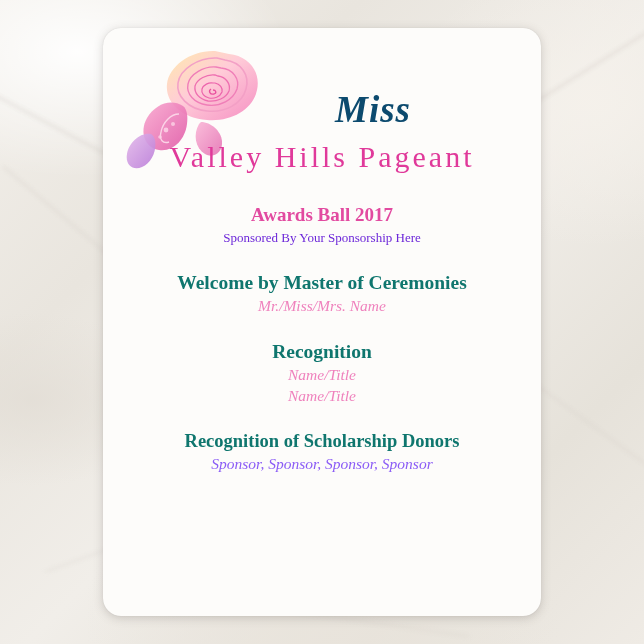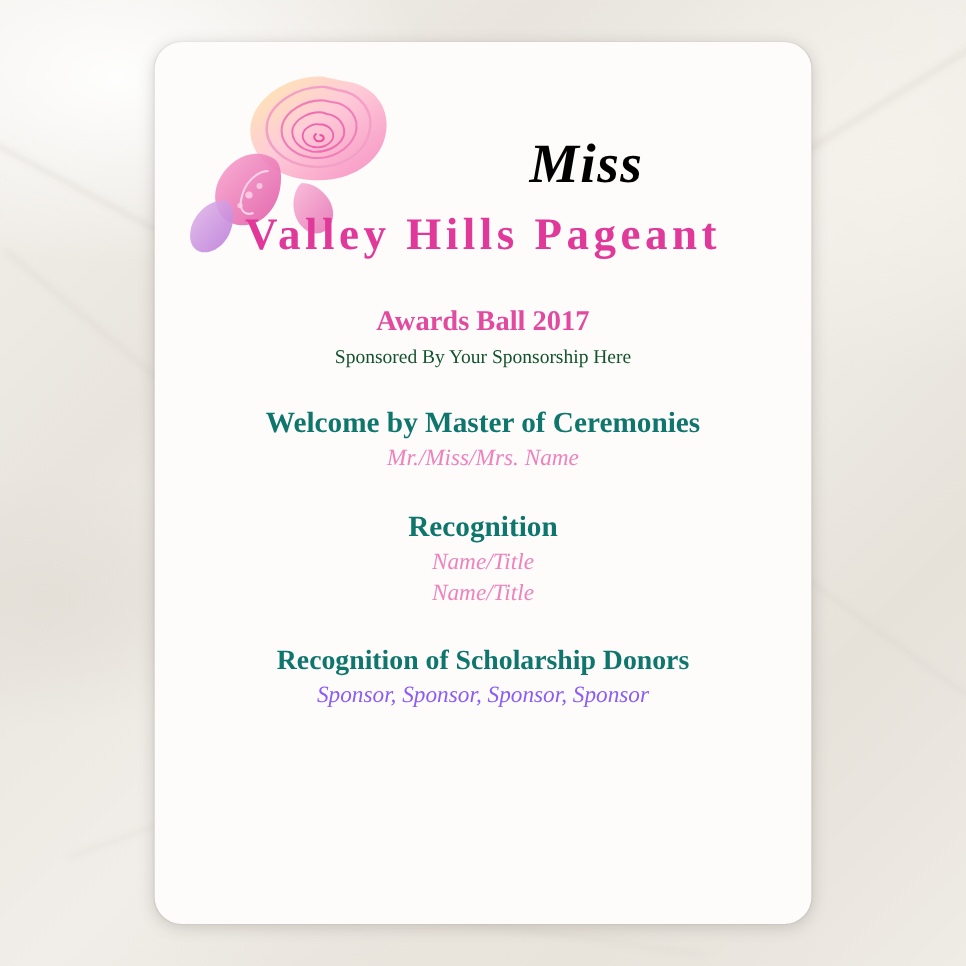--- a/index.html
+++ b/index.html
@@ -65,31 +65,30 @@
   }
   #miss-word {
     position: absolute;
     left: 232px;
     top: 60px;
     font-family: "Liberation Serif", serif;
     font-style: italic;
     font-weight: bold;
     font-size: 37px;
     letter-spacing: 1px;
-    color: #000000;
-    margin-left: 18px;
+    color: #0c4a6e;
   }
   #pageant-line {
     position: absolute;
     left: 0;
     right: 0;
     top: 112px;
     text-align: center;
     font-family: "Liberation Serif", serif;
-    font-weight: bold;
+    font-weight: normal;
     font-size: 30px;
     letter-spacing: 3px;
     color: #e0399a;
     white-space: nowrap;
   }
 
   #body {
     position: relative;
     padding: 44px 26px 0 26px;
     text-align: center;
@@ -98,21 +97,21 @@
   .t-awards {
     font-family: "Liberation Serif", serif;
     font-weight: bold;
     font-size: 19px;
     color: #e24aa0;
     margin: 0;
   }
   .t-sponsored {
     font-family: "Liberation Serif", serif;
     font-size: 13px;
-    color: #14532d;
+    color: #6d28d9;
     margin: 4px 0 0 0;
   }
   .sec-head {
     font-family: "Liberation Serif", serif;
     font-weight: bold;
     font-size: 19.5px;
     color: #0f766e;
     margin: 26px 0 0 0;
   }
   .sec-sub {

